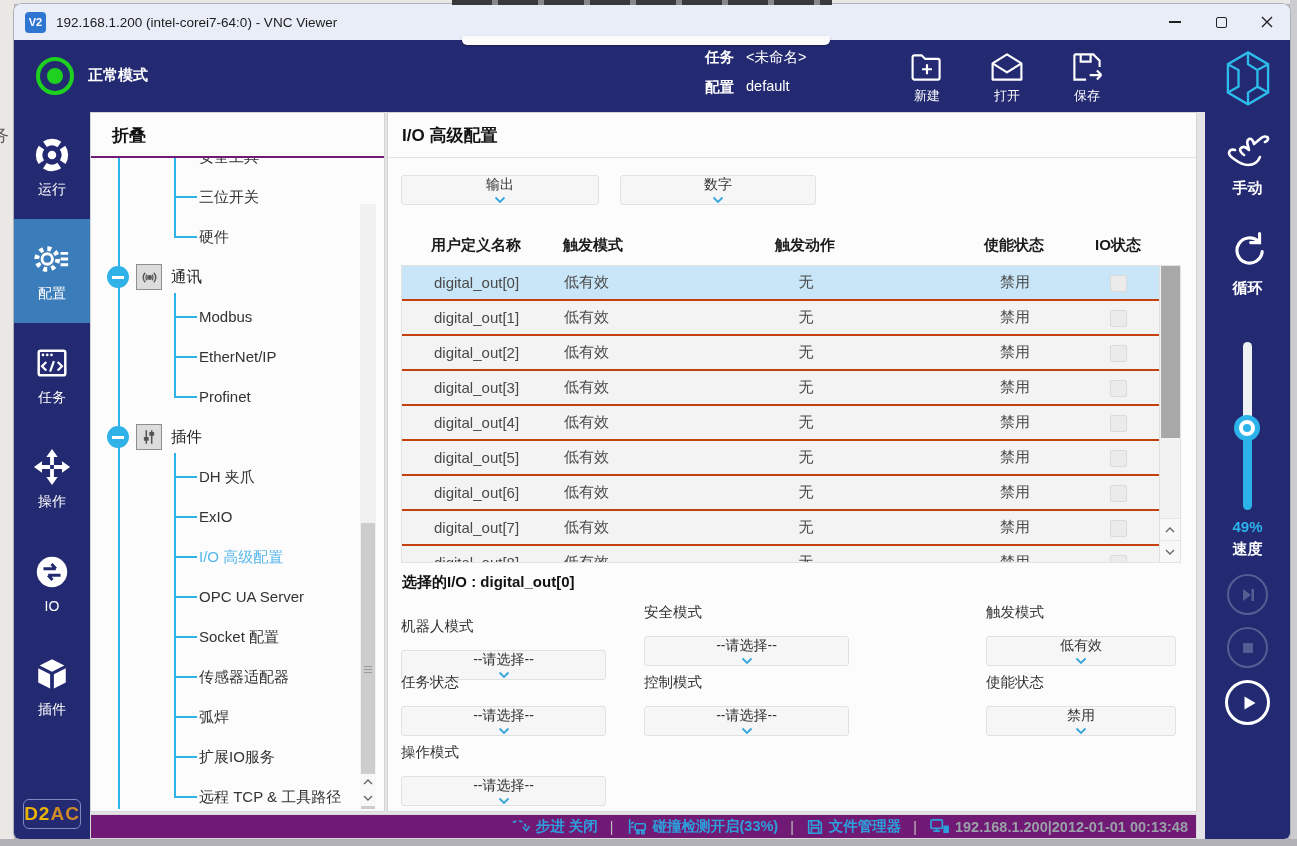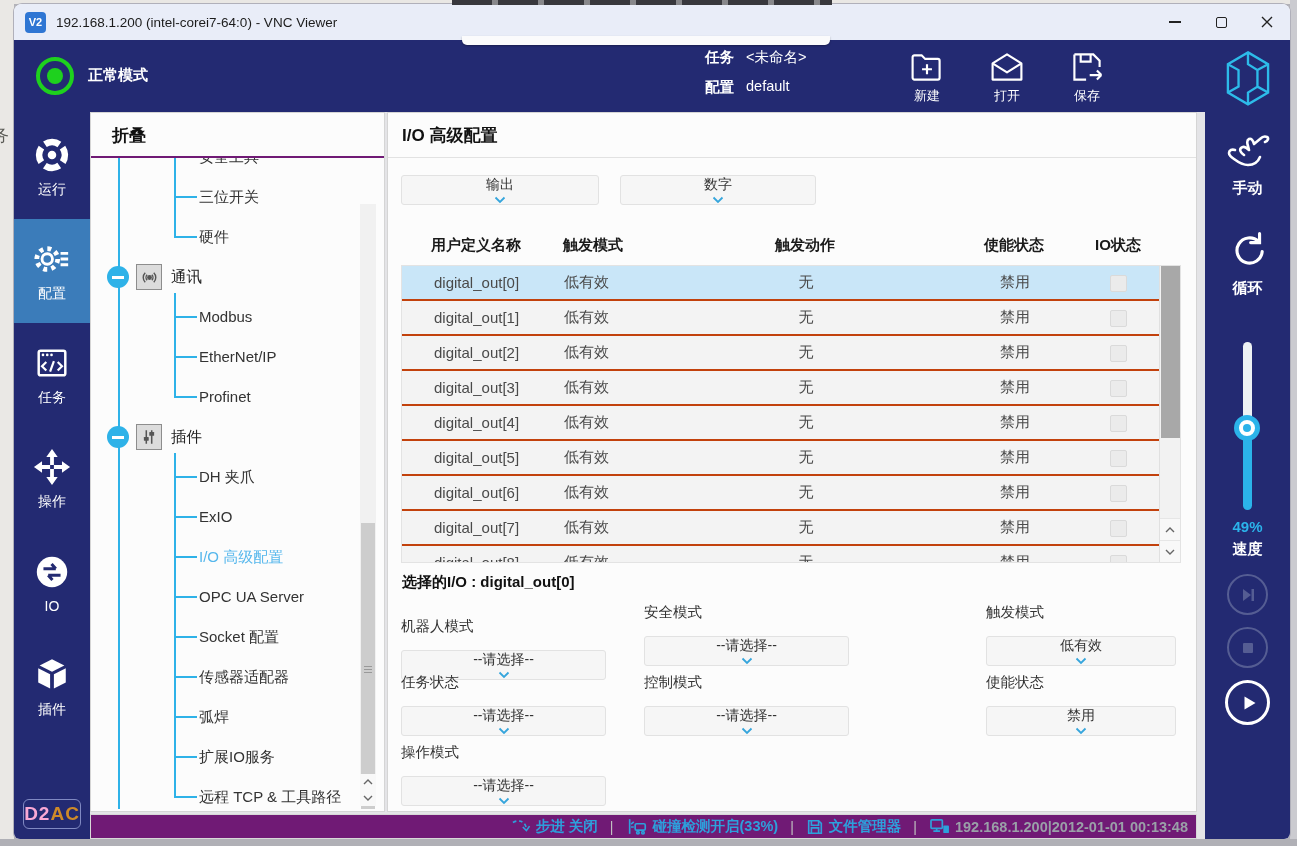--- a/index.html
+++ b/index.html
@@ -267,21 +267,21 @@
               <div class="nav-item">
                 <span class="nav-ic"><svg viewBox="0 0 40 40" fill="#fff">
                     <path d="M20 3.5l13 6.5-13 6.5L7 10z"></path>
                     <path d="M5.5 13l12.5 6.3v15L5.5 28z"></path>
                     <path d="M34.5 13L22 19.3v15L34.5 28z"></path>
                   </svg></span>
                 <div class="nav-label">插件</div>
               </div>
             </div>
           <div class="nav-badge">
-            <span style="color:#f9a8d4;">D2</span>
+            <span style="color:#eab308;">D2</span>
               <span style="color:#cf8a28;">AC</span>
           </div>
         </div>
 
         <div class="tree-panel">
           <div class="tree-header">折叠</div>
           <div class="tree-viewport">
             <div class="tree-content" id="tree-content">
                 <div class="tseg" style="left: 27px; top: 0px; height: 680px;"></div>
                 <div class="tseg" style="left: 83px; top: 0px; height: 100px;"></div>

